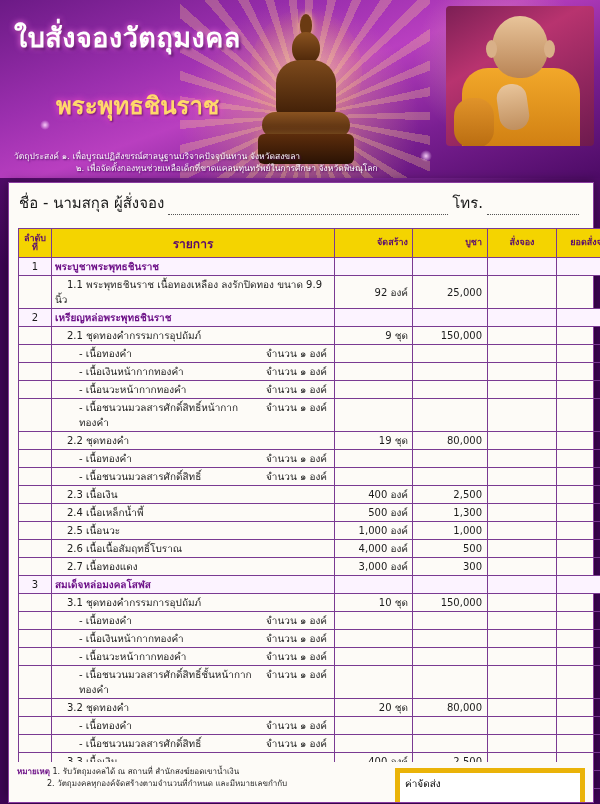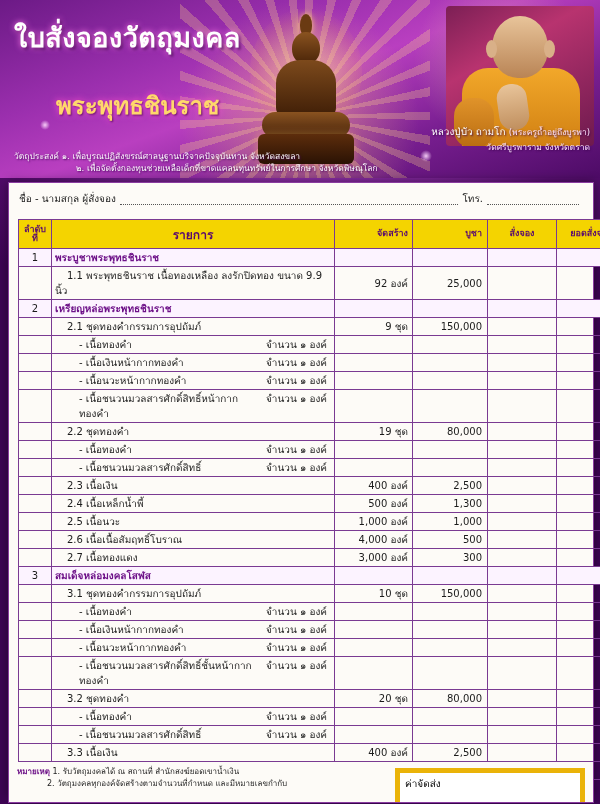--- a/index.html
+++ b/index.html
@@ -62,21 +62,21 @@
     background:linear-gradient(180deg,#e0932a,#b96c10);}
   .monk-name{position:absolute;right:10px;top:124px;font-size:10px;color:#ffffff;text-align:right;
     text-shadow:1px 1px 2px #3d0050;line-height:1.5;}
   .monk-name .sm{font-size:8.5px;color:#ffe6ff;}
   .purpose{position:absolute;left:14px;top:150px;font-size:8.5px;color:#ffffff;line-height:1.45;
     text-shadow:1px 1px 2px #46005c;}
   
   .sheet{position:absolute;left:8px;top:182px;width:584px;height:614px;background:#fdfbf7;
     border:1px solid #8a3ca0;box-shadow:0 0 10px rgba(0,0,0,.45);}
   .form-top{padding:8px 10px 6px 10px;}
-  .frow{display:flex;align-items:center;font-size:10px;color:#1a1a1a;margin-bottom:7px;}
+  .frow{display:flex;align-items:flex-end;font-size:15px;color:#1a1a1a;margin-bottom:7px;}
   .flabel{white-space:nowrap;}
   .dots{flex:1;border-bottom:1px dotted #555;height:11px;margin:0 4px;}
   .dots.short{flex:0 0 92px;}
   
   table{border-collapse:collapse;width:566px;margin:0 9px;table-layout:fixed;}
   th,td{border:1px solid #7a3a92;font-size:10px;color:#1b1b1b;padding:1px 3px;vertical-align:middle;}
   thead th{background:#f4d400;color:#5a0b6e;font-weight:bold;text-align:center;height:26px;font-size:12px;}
   thead th.small{font-size:9px;line-height:1.05;}
   .c-no{width:26px;text-align:center;}
   .c-item{width:276px;}
@@ -125,25 +125,20 @@
       <div class="m-shoulder"></div>
       <div class="m-face"></div>
       <div class="m-ear l"></div>
       <div class="m-ear r"></div>
       <div class="m-hand"></div>
     </div>
 
     <div class="title-main">ใบสั่งจองวัตถุมงคล</div>
     <div class="title-sub">พระพุทธชินราช</div>
 
-    <div class="monk-name">
-      <span>หลวงปู่บัว ถามโก</span>
-      <span class="sm">(พระครูถ้ำอยู่ถึงบูรพา)</span><br>
-      <span class="sm">วัดศรีบูรพาราม จังหวัดตราด</span>
-    </div>
 
     <div class="purpose">
       <div>วัตถุประสงค์ ๑. เพื่อบูรณปฏิสังขรณ์ศาลนูฐานบริจาคปัจจุบันทาน จังหวัดสงขลา</div>
       <div style="padding-left:62px;">๒. เพื่อจัดตั้งกองทุนช่วยเหลือเด็กที่ขาดแคลนทุนทรัพย์ในการศึกษา จังหวัดพิษณุโลก</div>
     </div>
   </div>
 
   <div class="sheet">
 
     <div class="form-top">

